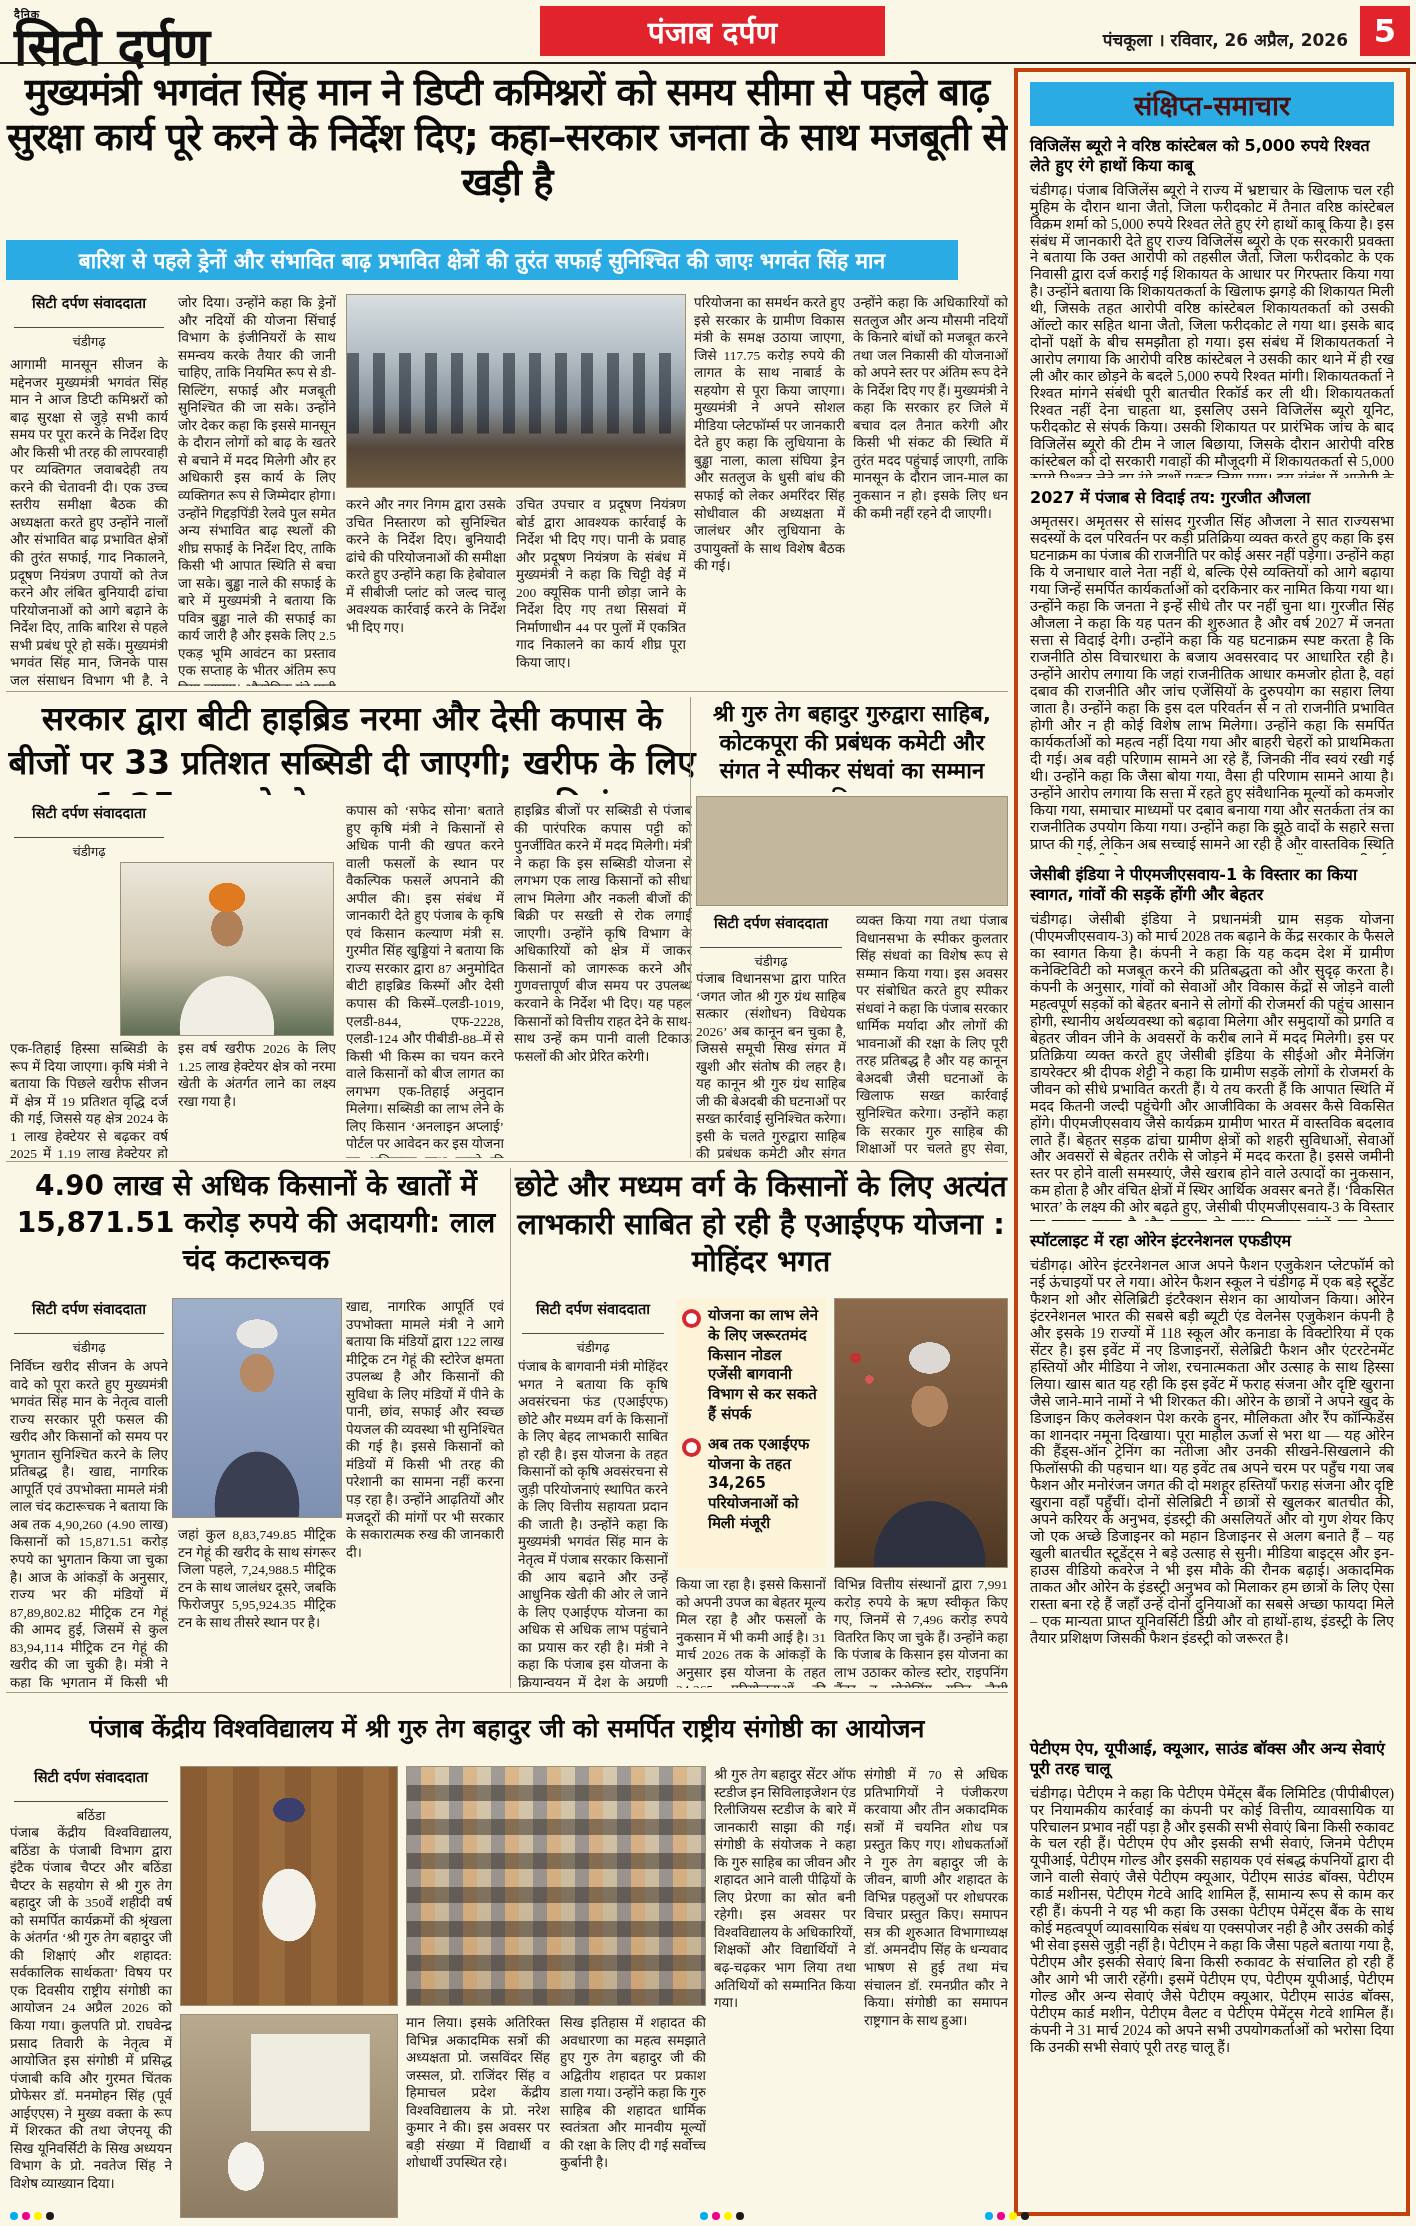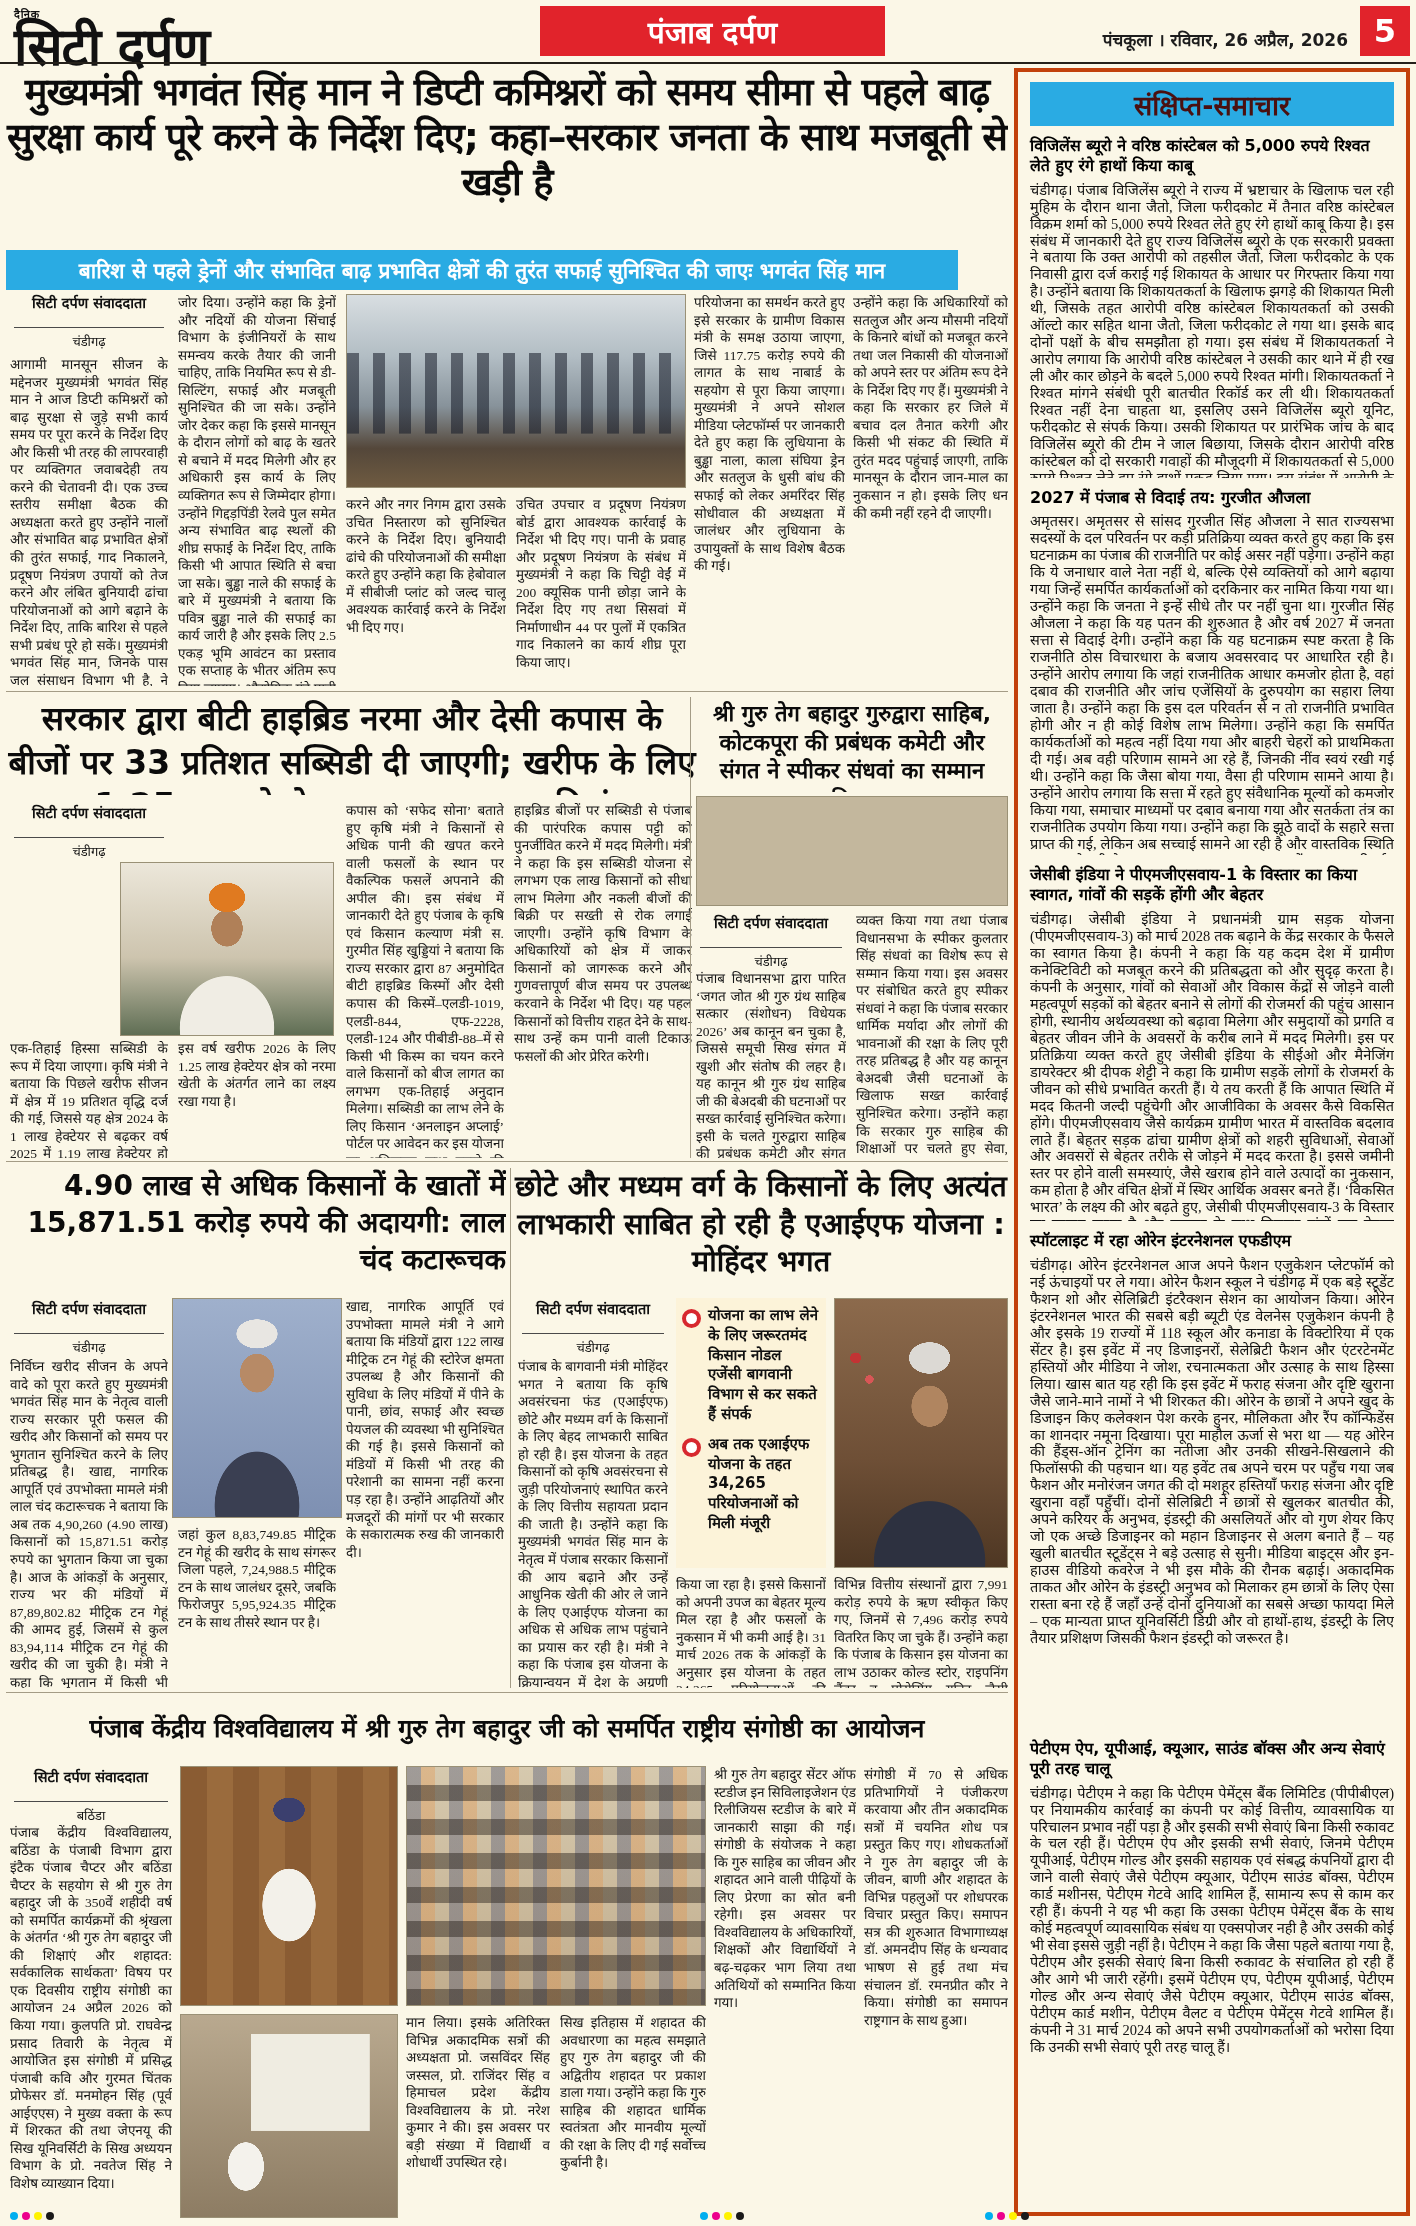--- a/index.html
+++ b/index.html
@@ -16,21 +16,21 @@
   .dateline{font-size:17px;font-weight:700;text-align:right;color:#1d1d1d;}
   .pagebox{background:#e1232b;color:#fff;font-weight:800;font-size:32px;display:flex;
            align-items:center;justify-content:center;}
   .rule{background:#24201a;}
   .thinrule{background:#a49c86;}
   
   .hl{font-family:"DejaVu Sans", sans-serif;font-weight:800;color:#0b0b0b;text-align:center;overflow:hidden;}
   .h1{font-size:38px;line-height:1.18;letter-spacing:-1px;}
   .h2{font-size:33px;line-height:1.32;}
   .h3{font-size:22px;line-height:1.3;}
-  .h4{font-size:28px;line-height:1.32;text-align:right;}
+  .h4{font-size:28px;line-height:1.32;}
   .h5{font-size:29px;line-height:1.3;}
   .h6{font-size:25px;display:flex;align-items:center;justify-content:center;white-space:nowrap;}
   .bluebar{background:#2aabe3;color:#fff;font-family:"DejaVu Sans", sans-serif;font-weight:700;
            font-size:21px;display:flex;align-items:center;justify-content:center;white-space:nowrap;overflow:hidden;}
   
   .txt{font-size:13.5px;line-height:1.3;text-align:justify;overflow:hidden;color:#161616;}
   .byline{text-align:center;font-family:"DejaVu Sans", sans-serif;overflow:hidden;}
   .byname{font-weight:700;font-size:14.5px;border-bottom:1px solid #4a4a4a;padding-bottom:15px;margin:0 4px 4px 4px;}
   .byplace{font-size:13px;}
   
@@ -90,21 +90,21 @@
   <div class="abs" style="left:14px;top:6px;width:240px;height:56px;">
     <div class="logo-small sans">दैनिक</div>
     <div class="logo-main sans">सिटी दर्पण</div>
   </div>
   <div class="abs banner sans" style="left:540px;top:6px;width:345px;height:50px;">पंजाब दर्पण</div>
   <div class="abs dateline sans" style="left:1020px;top:28px;width:328px;height:26px;">पंचकूला । रविवार, 26 अप्रैल, 2026</div>
   <div class="abs pagebox sans" style="left:1360px;top:6px;width:50px;height:50px;">5</div>
   <div class="abs rule" style="left:0;top:62px;width:1416px;height:2px;"></div>
 
   <div class="abs hl h1" style="left:6px;top:70px;width:1002px;height:166px;">मुख्यमंत्री भगवंत सिंह मान ने डिप्टी कमिश्नरों को समय सीमा से पहले बाढ़ सुरक्षा कार्य पूरे करने के निर्देश दिए; कहा–सरकार जनता के साथ मजबूती से खड़ी है</div>
-  <div class="abs bluebar" style="left:6px;top:250px;width:952px;height:40px;">बारिश से पहले ड्रेनों और संभावित बाढ़ प्रभावित क्षेत्रों की तुरंत सफाई सुनिश्चित की जाएः भगवंत सिंह मान</div>
+  <div class="abs bluebar" style="left:6px;top:240px;width:952px;height:40px;">बारिश से पहले ड्रेनों और संभावित बाढ़ प्रभावित क्षेत्रों की तुरंत सफाई सुनिश्चित की जाएः भगवंत सिंह मान</div>
 
   <div class="abs byline" style="left:10px;top:292px;width:158px;height:58px;">
     <div class="byname">सिटी दर्पण संवाददाता</div>
     <div class="byplace">चंडीगढ़</div>
   </div>
   <div class="abs txt" style="left:10px;top:356px;width:158px;height:330px;">आगामी मानसून सीजन के मद्देनजर मुख्यमंत्री भगवंत सिंह मान ने आज डिप्टी कमिश्नरों को बाढ़ सुरक्षा से जुड़े सभी कार्य समय पर पूरा करने के निर्देश दिए और किसी भी तरह की लापरवाही पर व्यक्तिगत जवाबदेही तय करने की चेतावनी दी। एक उच्च स्तरीय समीक्षा बैठक की अध्यक्षता करते हुए उन्होंने नालों और संभावित बाढ़ प्रभावित क्षेत्रों की तुरंत सफाई, गाद निकालने, प्रदूषण नियंत्रण उपायों को तेज करने और लंबित बुनियादी ढांचा परियोजनाओं को आगे बढ़ाने के निर्देश दिए, ताकि बारिश से पहले सभी प्रबंध पूरे हो सकें। मुख्यमंत्री भगवंत सिंह मान, जिनके पास जल संसाधन विभाग भी है, ने राज्य भर में बाढ़ सुरक्षा कार्यों की प्रगति का जायजा लेते हुए अधिकारियों के साथ विस्तृत चर्चा की।</div>
   <div class="abs txt" style="left:178px;top:294px;width:158px;height:392px;">जोर दिया। उन्होंने कहा कि ड्रेनों और नदियों की योजना सिंचाई विभाग के इंजीनियरों के साथ समन्वय करके तैयार की जानी चाहिए, ताकि नियमित रूप से डी-सिल्टिंग, सफाई और मजबूती सुनिश्चित की जा सके। उन्होंने जोर देकर कहा कि इससे मानसून के दौरान लोगों को बाढ़ के खतरे से बचाने में मदद मिलेगी और हर अधिकारी इस कार्य के लिए व्यक्तिगत रूप से जिम्मेदार होगा। उन्होंने गिद्दड़पिंडी रेलवे पुल समेत अन्य संभावित बाढ़ स्थलों की शीघ्र सफाई के निर्देश दिए, ताकि किसी भी आपात स्थिति से बचा जा सके। बुड्ढा नाले की सफाई के बारे में मुख्यमंत्री ने बताया कि पवित्र बुड्ढा नाले की सफाई का कार्य जारी है और इसके लिए 2.5 एकड़ भूमि आवंटन का प्रस्ताव एक सप्ताह के भीतर अंतिम रूप दिया जाएगा। औद्योगिक गंदे पानी की सख्ती से जांच</div>
   <div class="abs photo ph1" style="left:346px;top:294px;width:340px;height:194px;"></div>
   <div class="abs txt" style="left:346px;top:496px;width:160px;height:190px;">करने और नगर निगम द्वारा उसके उचित निस्तारण को सुनिश्चित करने के निर्देश दिए। बुनियादी ढांचे की परियोजनाओं की समीक्षा करते हुए उन्होंने कहा कि हेबोवाल में सीबीजी प्लांट को जल्द चालू अवश्यक कार्रवाई करने के निर्देश भी दिए गए।</div>
   <div class="abs txt" style="left:516px;top:496px;width:170px;height:190px;">उचित उपचार व प्रदूषण नियंत्रण बोर्ड द्वारा आवश्यक कार्रवाई के निर्देश भी दिए गए। पानी के प्रवाह और प्रदूषण नियंत्रण के संबंध में मुख्यमंत्री ने कहा कि चिट्टी वेईं में 200 क्यूसिक पानी छोड़ा जाने के निर्देश दिए गए तथा सिसवां में निर्माणाधीन 44 पर पुलों में एकत्रित गाद निकालने का कार्य शीघ्र पूरा किया जाए।</div>

